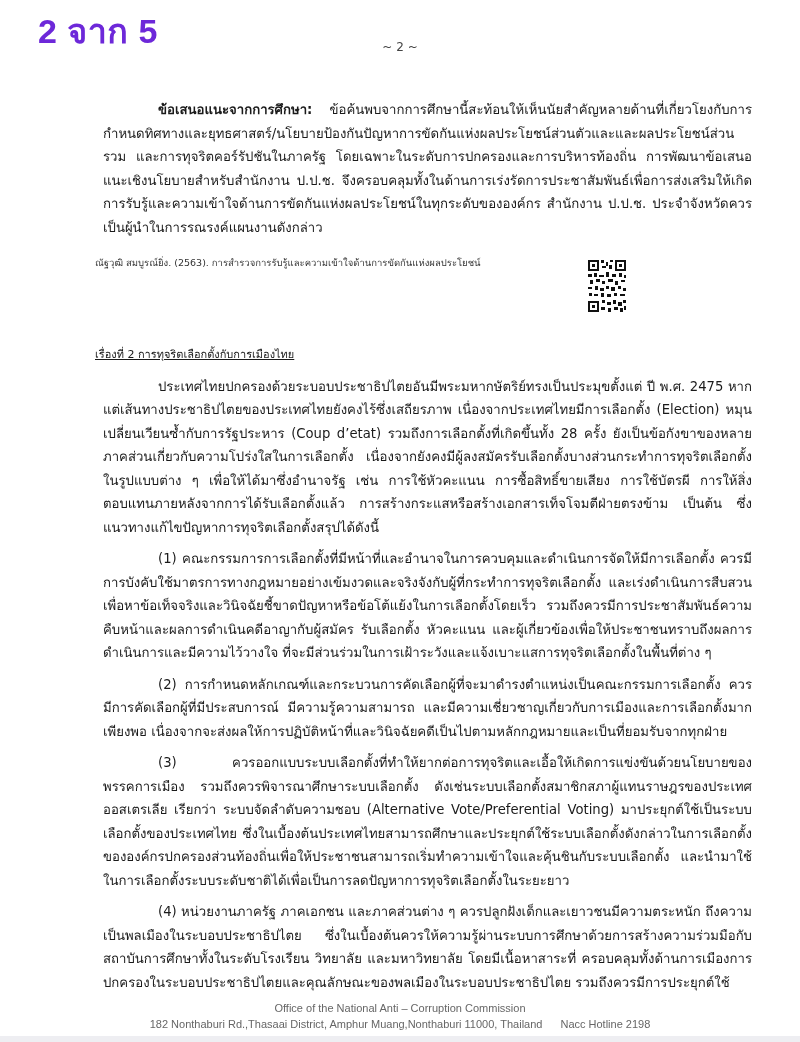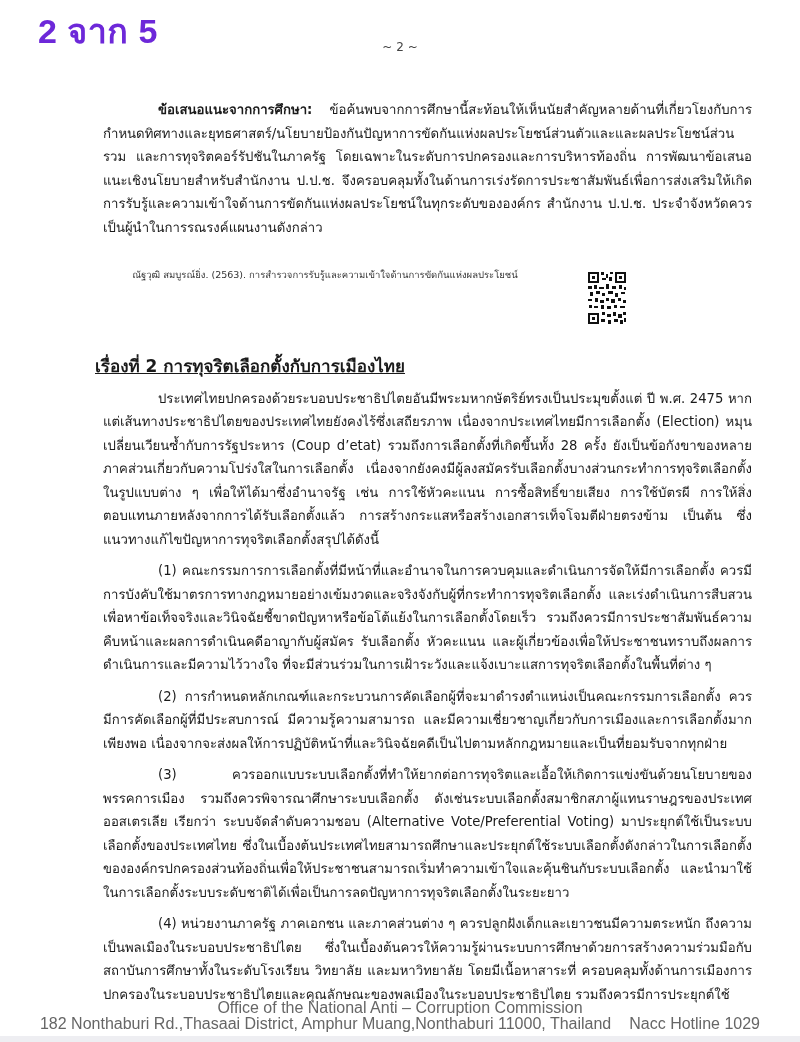--- a/index.html
+++ b/index.html
@@ -45,55 +45,54 @@
     .para {
       margin: 8px;
       text-align: justify;
       text-indent: 55px;
     }
     .para b {
       font-weight: bold;
     }
     .ref-block {
       position: relative;
-      margin-top: 26px;
+      margin-top: 14px;
       height: 80px;
-      text-align: center;
     }
     .ref {
       font-size: 9.5px;
       line-height: 19px;
       color: #333;
       width: 460px;
     }
     .ref .journal {
       font-style: italic;
     }
     .qr {
       position: absolute;
       left: 490px;
       top: 3px;
       width: 44px;
       height: 60px;
       background: #fff;
     }
     .heading {
       margin: 10px 0 0 0;
-      font-weight: bold;
+      font-weight: normal;
       text-decoration: underline;
-      font-size: 17px;
+      font-size: 11px;
     }
     .footer {
       position: absolute;
       left: 0;
       width: 800px;
       top: 1000px;
       text-align: center;
       font-family: "Liberation Sans", "DejaVu Sans", sans-serif;
-      font-size: 16px;
+      font-size: 11px;
       line-height: 16px;
       color: #666;
     }
     .footer .hotline {
       margin-left: 18px;
     }
     .bottom-bar {
       position: absolute;
       left: 0;
       top: 1036px;
@@ -183,17 +182,17 @@
     <div class="heading">เรื่องที่ 2 การทุจริตเลือกตั้งกับการเมืองไทย</div>
     <p class="para">ประเทศไทยปกครองด้วยระบอบประชาธิปไตยอันมีพระมหากษัตริย์ทรงเป็นประมุขตั้งแต่ ปี พ.ศ. 2475 หากแต่เส้นทางประชาธิปไตยของประเทศไทยยังคงไร้ซึ่งเสถียรภาพ เนื่องจากประเทศไทยมีการเลือกตั้ง (Election) หมุนเปลี่ยนเวียนซ้ำกับการรัฐประหาร (Coup d’etat) รวมถึงการเลือกตั้งที่เกิดขึ้นทั้ง 28 ครั้ง ยังเป็นข้อกังขาของหลายภาคส่วนเกี่ยวกับความโปร่งใสในการเลือกตั้ง เนื่องจากยังคงมีผู้ลงสมัครรับเลือกตั้งบางส่วนกระทำการทุจริตเลือกตั้งในรูปแบบต่าง ๆ เพื่อให้ได้มาซึ่งอำนาจรัฐ เช่น การใช้หัวคะแนน การซื้อสิทธิ์ขายเสียง การใช้บัตรผี การให้สิ่งตอบแทนภายหลังจากการได้รับเลือกตั้งแล้ว การสร้างกระแสหรือสร้างเอกสารเท็จโจมตีฝ่ายตรงข้าม เป็นต้น ซึ่งแนวทางแก้ไขปัญหาการทุจริตเลือกตั้งสรุปได้ดังนี้</p>
     <p class="para">(1) คณะกรรมการการเลือกตั้งที่มีหน้าที่และอำนาจในการควบคุมและดำเนินการจัดให้มีการเลือกตั้ง ควรมีการบังคับใช้มาตรการทางกฎหมายอย่างเข้มงวดและจริงจังกับผู้ที่กระทำการทุจริตเลือกตั้ง และเร่งดำเนินการสืบสวนเพื่อหาข้อเท็จจริงและวินิจฉัยชี้ขาดปัญหาหรือข้อโต้แย้งในการเลือกตั้งโดยเร็ว รวมถึงควรมีการประชาสัมพันธ์ความคืบหน้าและผลการดำเนินคดีอาญากับผู้สมัคร รับเลือกตั้ง หัวคะแนน และผู้เกี่ยวข้องเพื่อให้ประชาชนทราบถึงผลการดำเนินการและมีความไว้วางใจ ที่จะมีส่วนร่วมในการเฝ้าระวังและแจ้งเบาะแสการทุจริตเลือกตั้งในพื้นที่ต่าง ๆ</p>
     <p class="para">(2) การกำหนดหลักเกณฑ์และกระบวนการคัดเลือกผู้ที่จะมาดำรงตำแหน่งเป็นคณะกรรมการเลือกตั้ง ควรมีการคัดเลือกผู้ที่มีประสบการณ์ มีความรู้ความสามารถ และมีความเชี่ยวชาญเกี่ยวกับการเมืองและการเลือกตั้งมากเพียงพอ เนื่องจากจะส่งผลให้การปฏิบัติหน้าที่และวินิจฉัยคดีเป็นไปตามหลักกฎหมายและเป็นที่ยอมรับจากทุกฝ่าย</p>
     <p class="para">(3) ควรออกแบบระบบเลือกตั้งที่ทำให้ยากต่อการทุจริตและเอื้อให้เกิดการแข่งขันด้วยนโยบายของพรรคการเมือง รวมถึงควรพิจารณาศึกษาระบบเลือกตั้ง ดังเช่นระบบเลือกตั้งสมาชิกสภาผู้แทนราษฎรของประเทศออสเตรเลีย เรียกว่า ระบบจัดลำดับความชอบ (Alternative Vote/Preferential Voting) มาประยุกต์ใช้เป็นระบบเลือกตั้งของประเทศไทย ซึ่งในเบื้องต้นประเทศไทยสามารถศึกษาและประยุกต์ใช้ระบบเลือกตั้งดังกล่าวในการเลือกตั้งขององค์กรปกครองส่วนท้องถิ่นเพื่อให้ประชาชนสามารถเริ่มทำความเข้าใจและคุ้นชินกับระบบเลือกตั้ง และนำมาใช้ในการเลือกตั้งระบบระดับชาติได้เพื่อเป็นการลดปัญหาการทุจริตเลือกตั้งในระยะยาว</p>
     <p class="para">(4) หน่วยงานภาครัฐ ภาคเอกชน และภาคส่วนต่าง ๆ ควรปลูกฝังเด็กและเยาวชนมีความตระหนัก ถึงความเป็นพลเมืองในระบอบประชาธิปไตย ซึ่งในเบื้องต้นควรให้ความรู้ผ่านระบบการศึกษาด้วยการสร้างความร่วมมือกับสถาบันการศึกษาทั้งในระดับโรงเรียน วิทยาลัย และมหาวิทยาลัย โดยมีเนื้อหาสาระที่ ครอบคลุมทั้งด้านการเมืองการปกครองในระบอบประชาธิปไตยและคุณลักษณะของพลเมืองในระบอบประชาธิปไตย รวมถึงควรมีการประยุกต์ใช้</p>
   </div>
 
   <div class="footer">
     <div>Office of the National Anti – Corruption Commission</div>
-    <div><span>182 Nonthaburi Rd.,Thasaai District, Amphur Muang,Nonthaburi 11000, Thailand</span><span class="hotline">Nacc Hotline 1029</span></div>
+    <div><span>182 Nonthaburi Rd.,Thasaai District, Amphur Muang,Nonthaburi 11000, Thailand</span><span class="hotline">Nacc Hotline 2198</span></div>
   </div>
 </div>
 
 <div class="bottom-bar"></div>
 
 </body></html>

